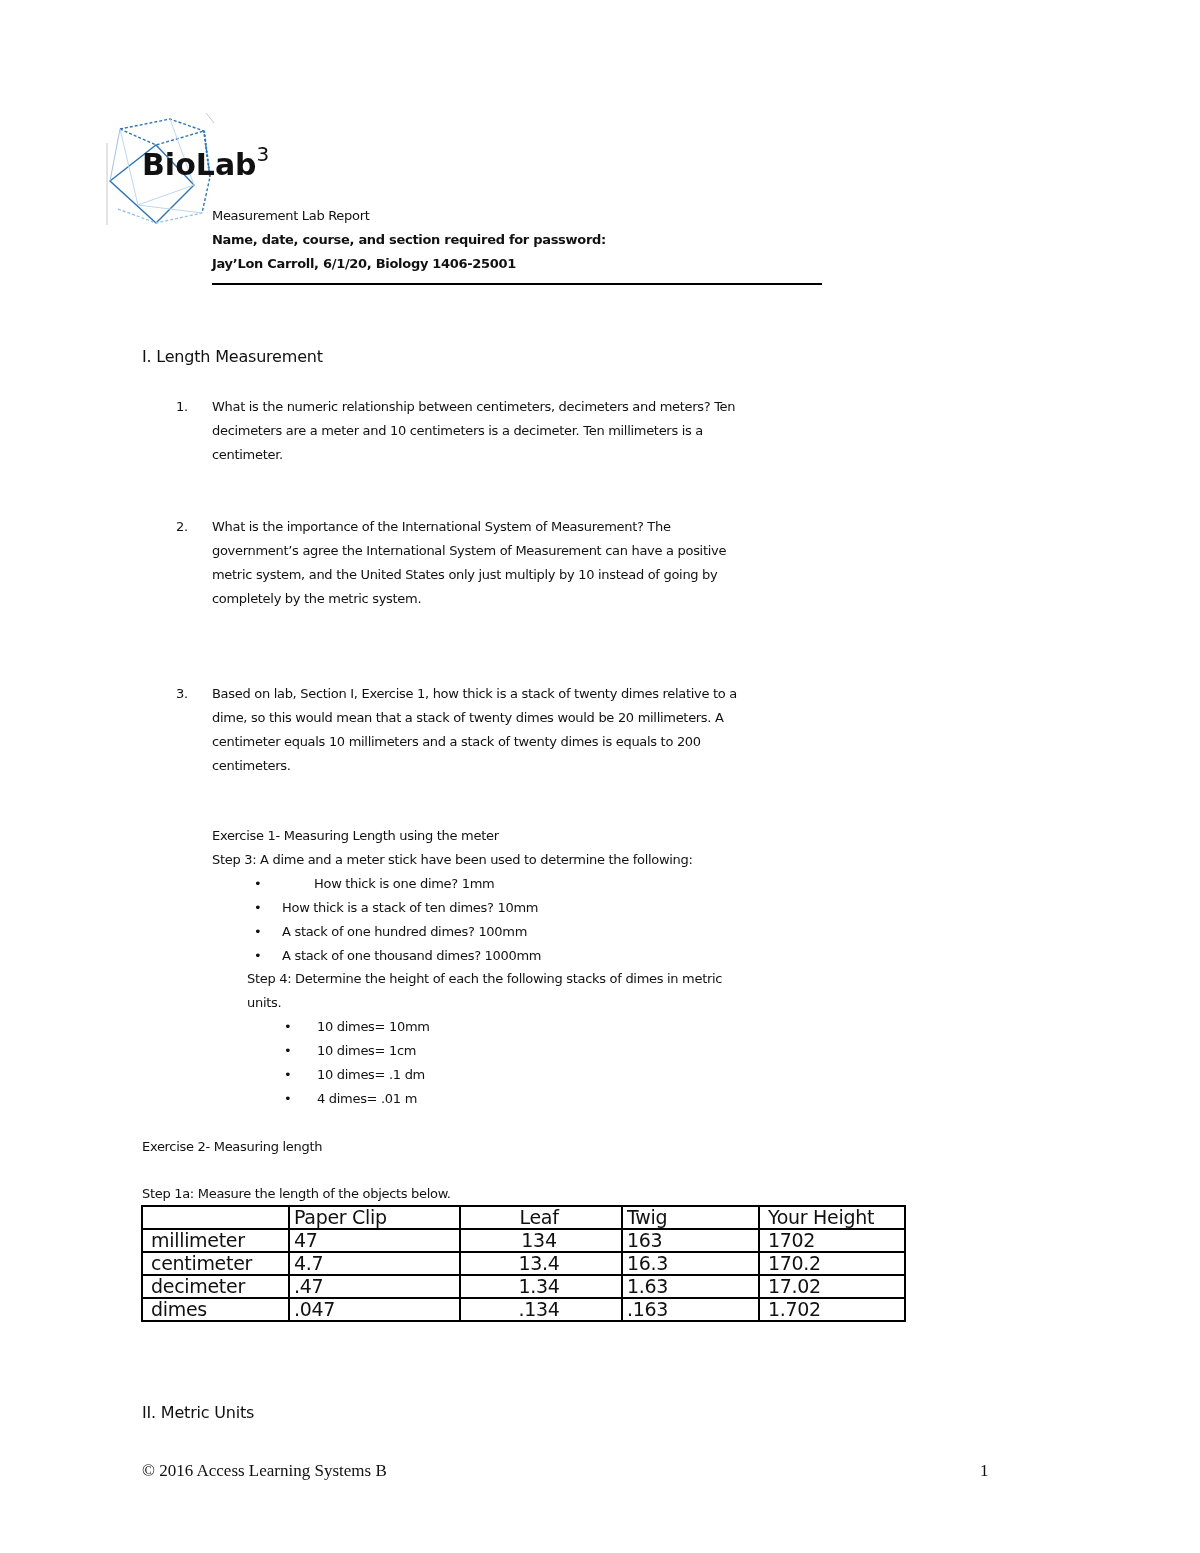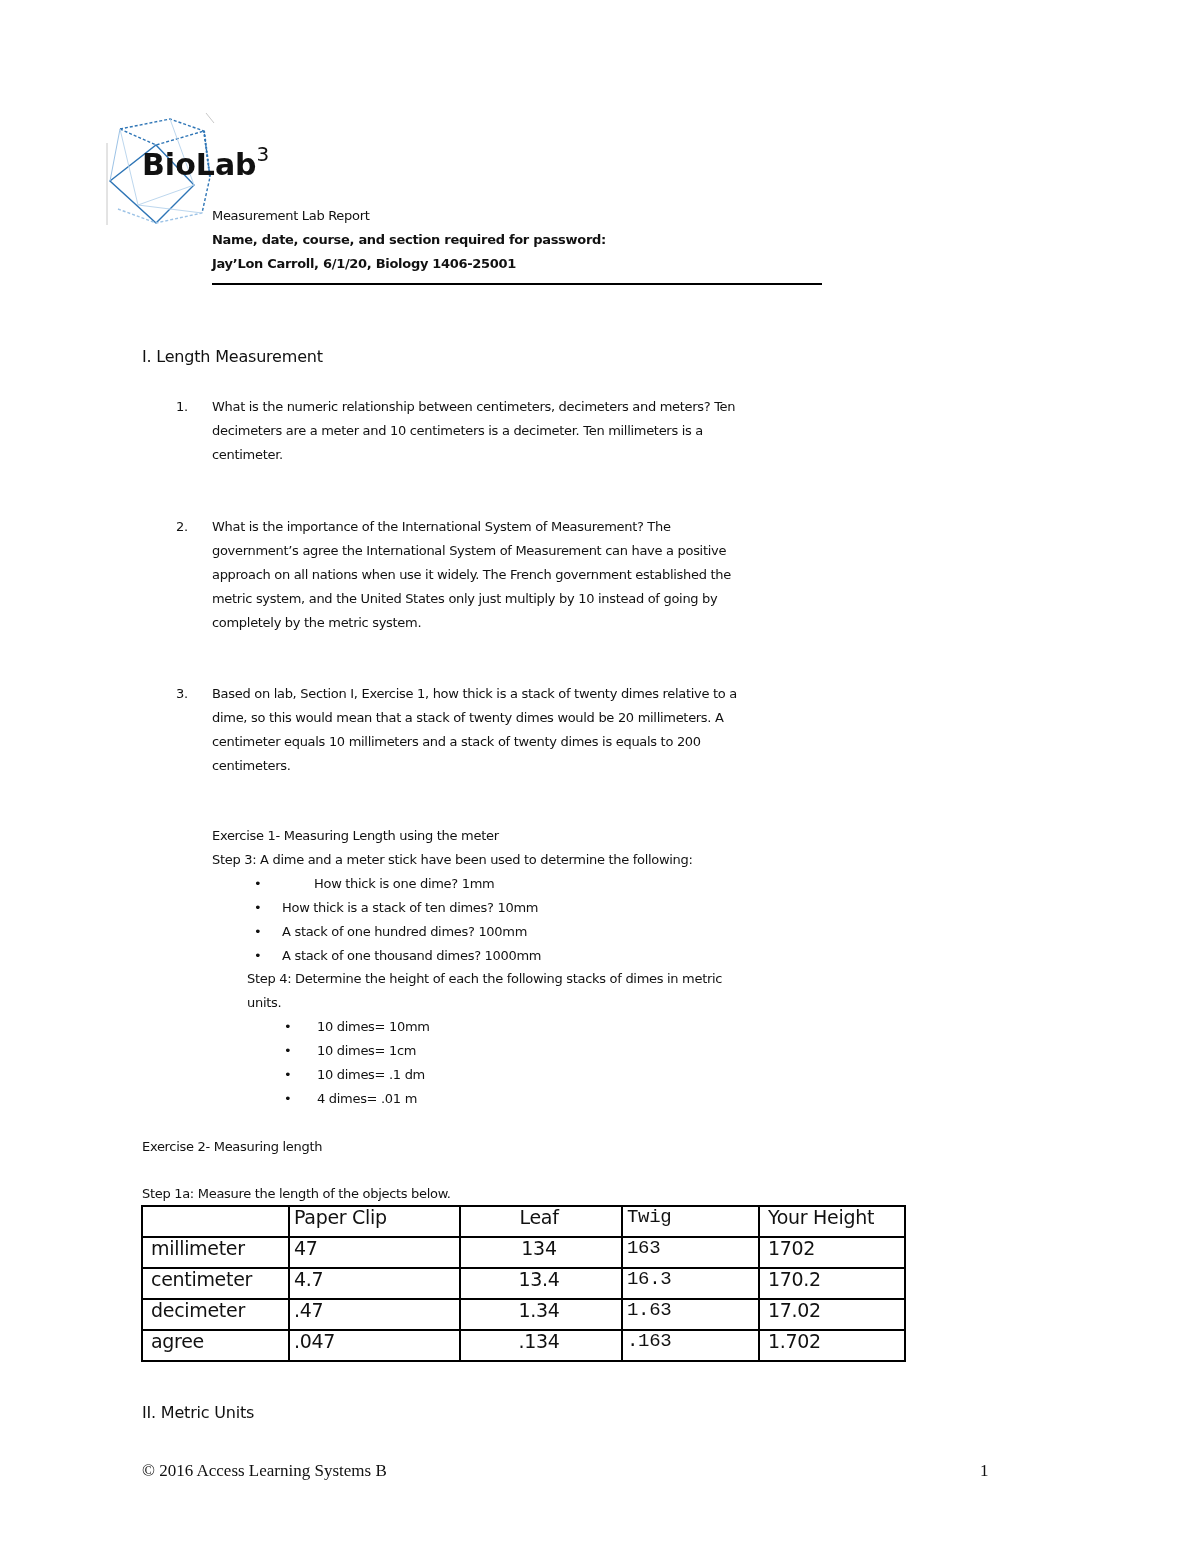--- a/index.html
+++ b/index.html
@@ -26,25 +26,25 @@
   .q .body { position: absolute; left: 36px; top: 0; white-space: normal; }
   .q .body div { white-space: nowrap; }
 
   .bullets { position: absolute; }
   .bullet { position: relative; height: 24px; }
   .bullet .dot { position: absolute; left: 0; top: 0; }
   .bullet .bt { position: absolute; top: 0; white-space: nowrap; }
 
   table.meas { position: absolute; left: 141px; top: 1205px; border-collapse: collapse;
                border: 2px solid #000; font-size: 19px; letter-spacing: -0.3px; }
-  table.meas td { border: 2px solid #000; height: 21px; padding: 0 8px 8px 8px; line-height: 21px; vertical-align: top; }
+  table.meas td { border: 2px solid #000; height: 21px; padding: 0 8px 0 8px; line-height: 21px; vertical-align: top; }
   table.meas td.c0 { width: 129px; }
   table.meas td.c1 { width: 157px; padding-left: 4px; }
   table.meas td.c2 { width: 148px; padding-left: 4px; text-align: center; }
-  table.meas td.c3 { width: 123px; padding-left: 4px; font-family: Liberation Mono, monospace; }
+  table.meas td.c3 { width: 123px; padding-left: 4px; }
   table.meas td.c4 { width: 128px; padding-left: 8px; }
 
   .footer { font-family: "Liberation Serif", serif; font-size: 17px; }
 </style>
 </head>
 <body>
 
 <div class="page">
 
   <svg class="logo" viewBox="0 0 112 116">
@@ -80,21 +80,20 @@
       <div>decimeters are a meter and 10 centimeters is a decimeter. Ten millimeters is a</div>
       <div>centimeter.</div>
     </div>
   </div>
 
   <div class="q txt" style="top:515px;">
     <div class="num">2.</div>
     <div class="body">
       <div>What is the importance of the International System of Measurement? The</div>
       <div>government’s agree the International System of Measurement can have a positive</div>
-      <div>approach on all nations when use it widely. The French government established the</div>
       <div>metric system, and the United States only just multiply by 10 instead of going by</div>
       <div>completely by the metric system.</div>
     </div>
   </div>
 
   <div class="q txt" style="top:682px;">
     <div class="num">3.</div>
     <div class="body">
       <div>Based on lab, Section I, Exercise 1, how thick is a stack of twenty dimes relative to a</div>
       <div>dime, so this would mean that a stack of twenty dimes would be 20 millimeters. A</div>
@@ -176,21 +175,21 @@
       <td class="c4">170.2</td>
     </tr>
     <tr>
       <td class="c0">decimeter</td>
       <td class="c1">.47</td>
       <td class="c2">1.34</td>
       <td class="c3">1.63</td>
       <td class="c4">17.02</td>
     </tr>
     <tr>
-      <td class="c0">agree</td>
+      <td class="c0">dimes</td>
       <td class="c1">.047</td>
       <td class="c2">.134</td>
       <td class="c3">.163</td>
       <td class="c4">1.702</td>
     </tr>
   </tbody>
     </table>
 
   <div class="abs section-heading" style="left:142px; top:1403px;">II. Metric Units</div>
 

